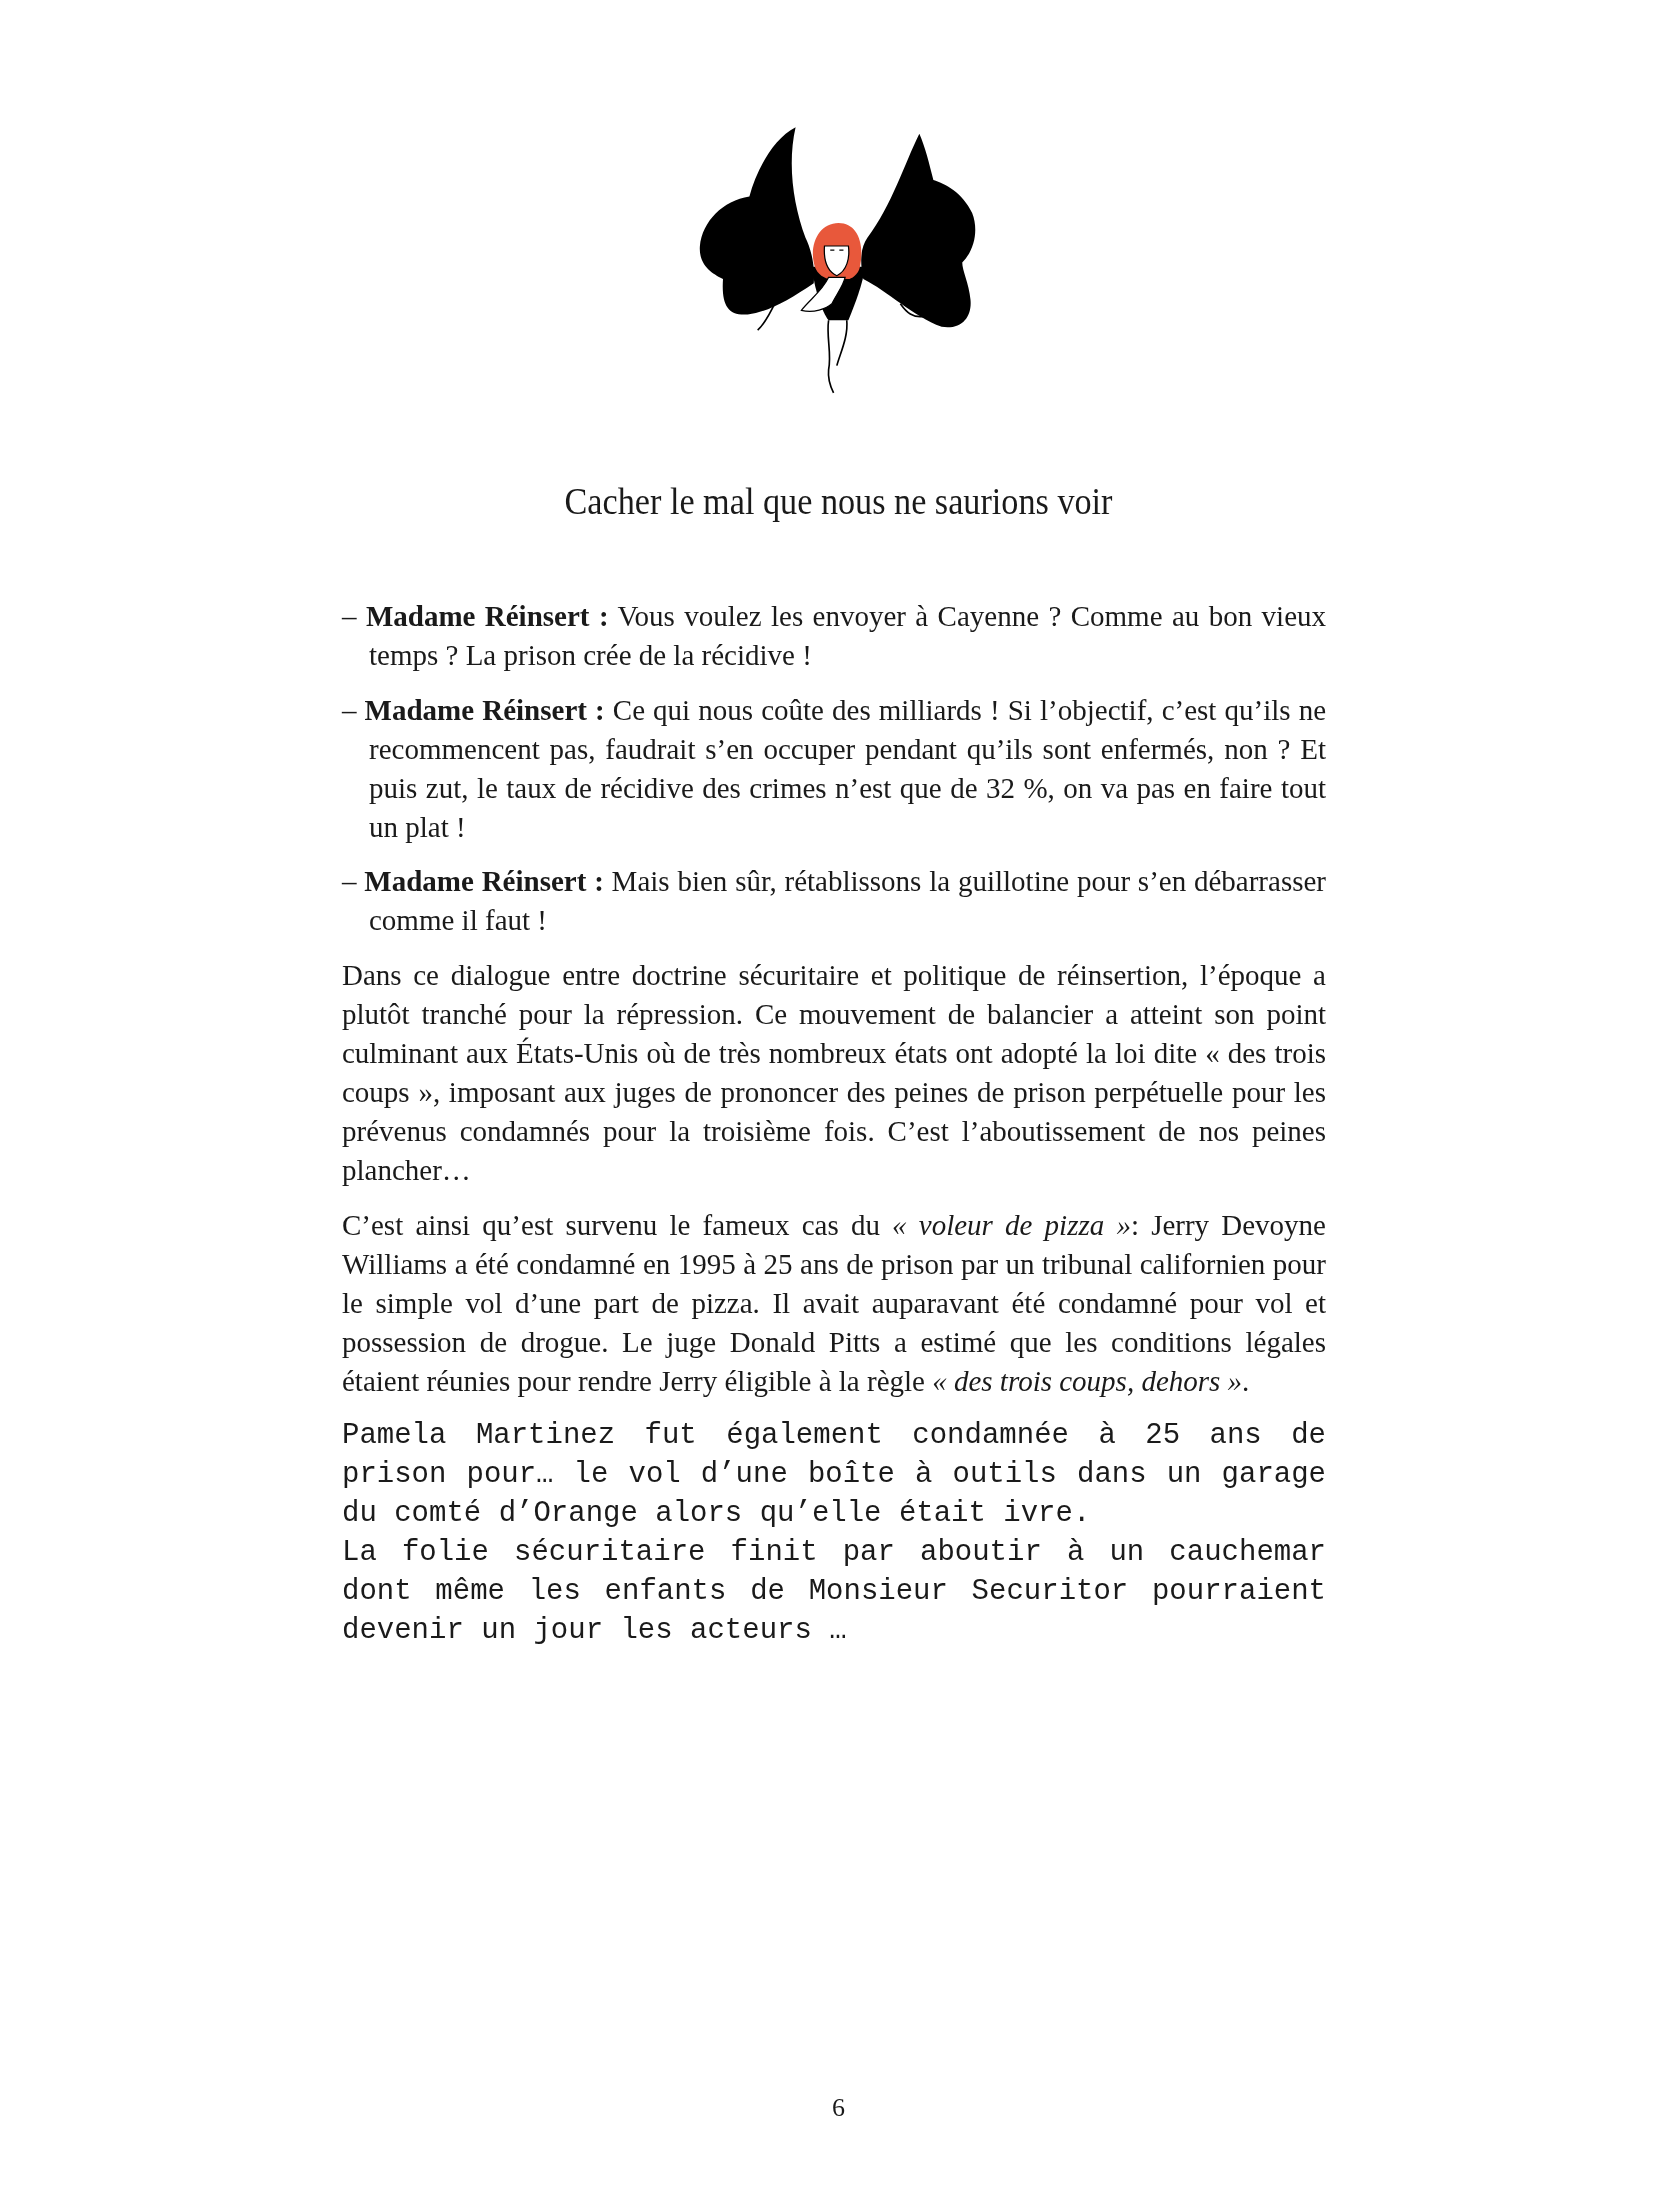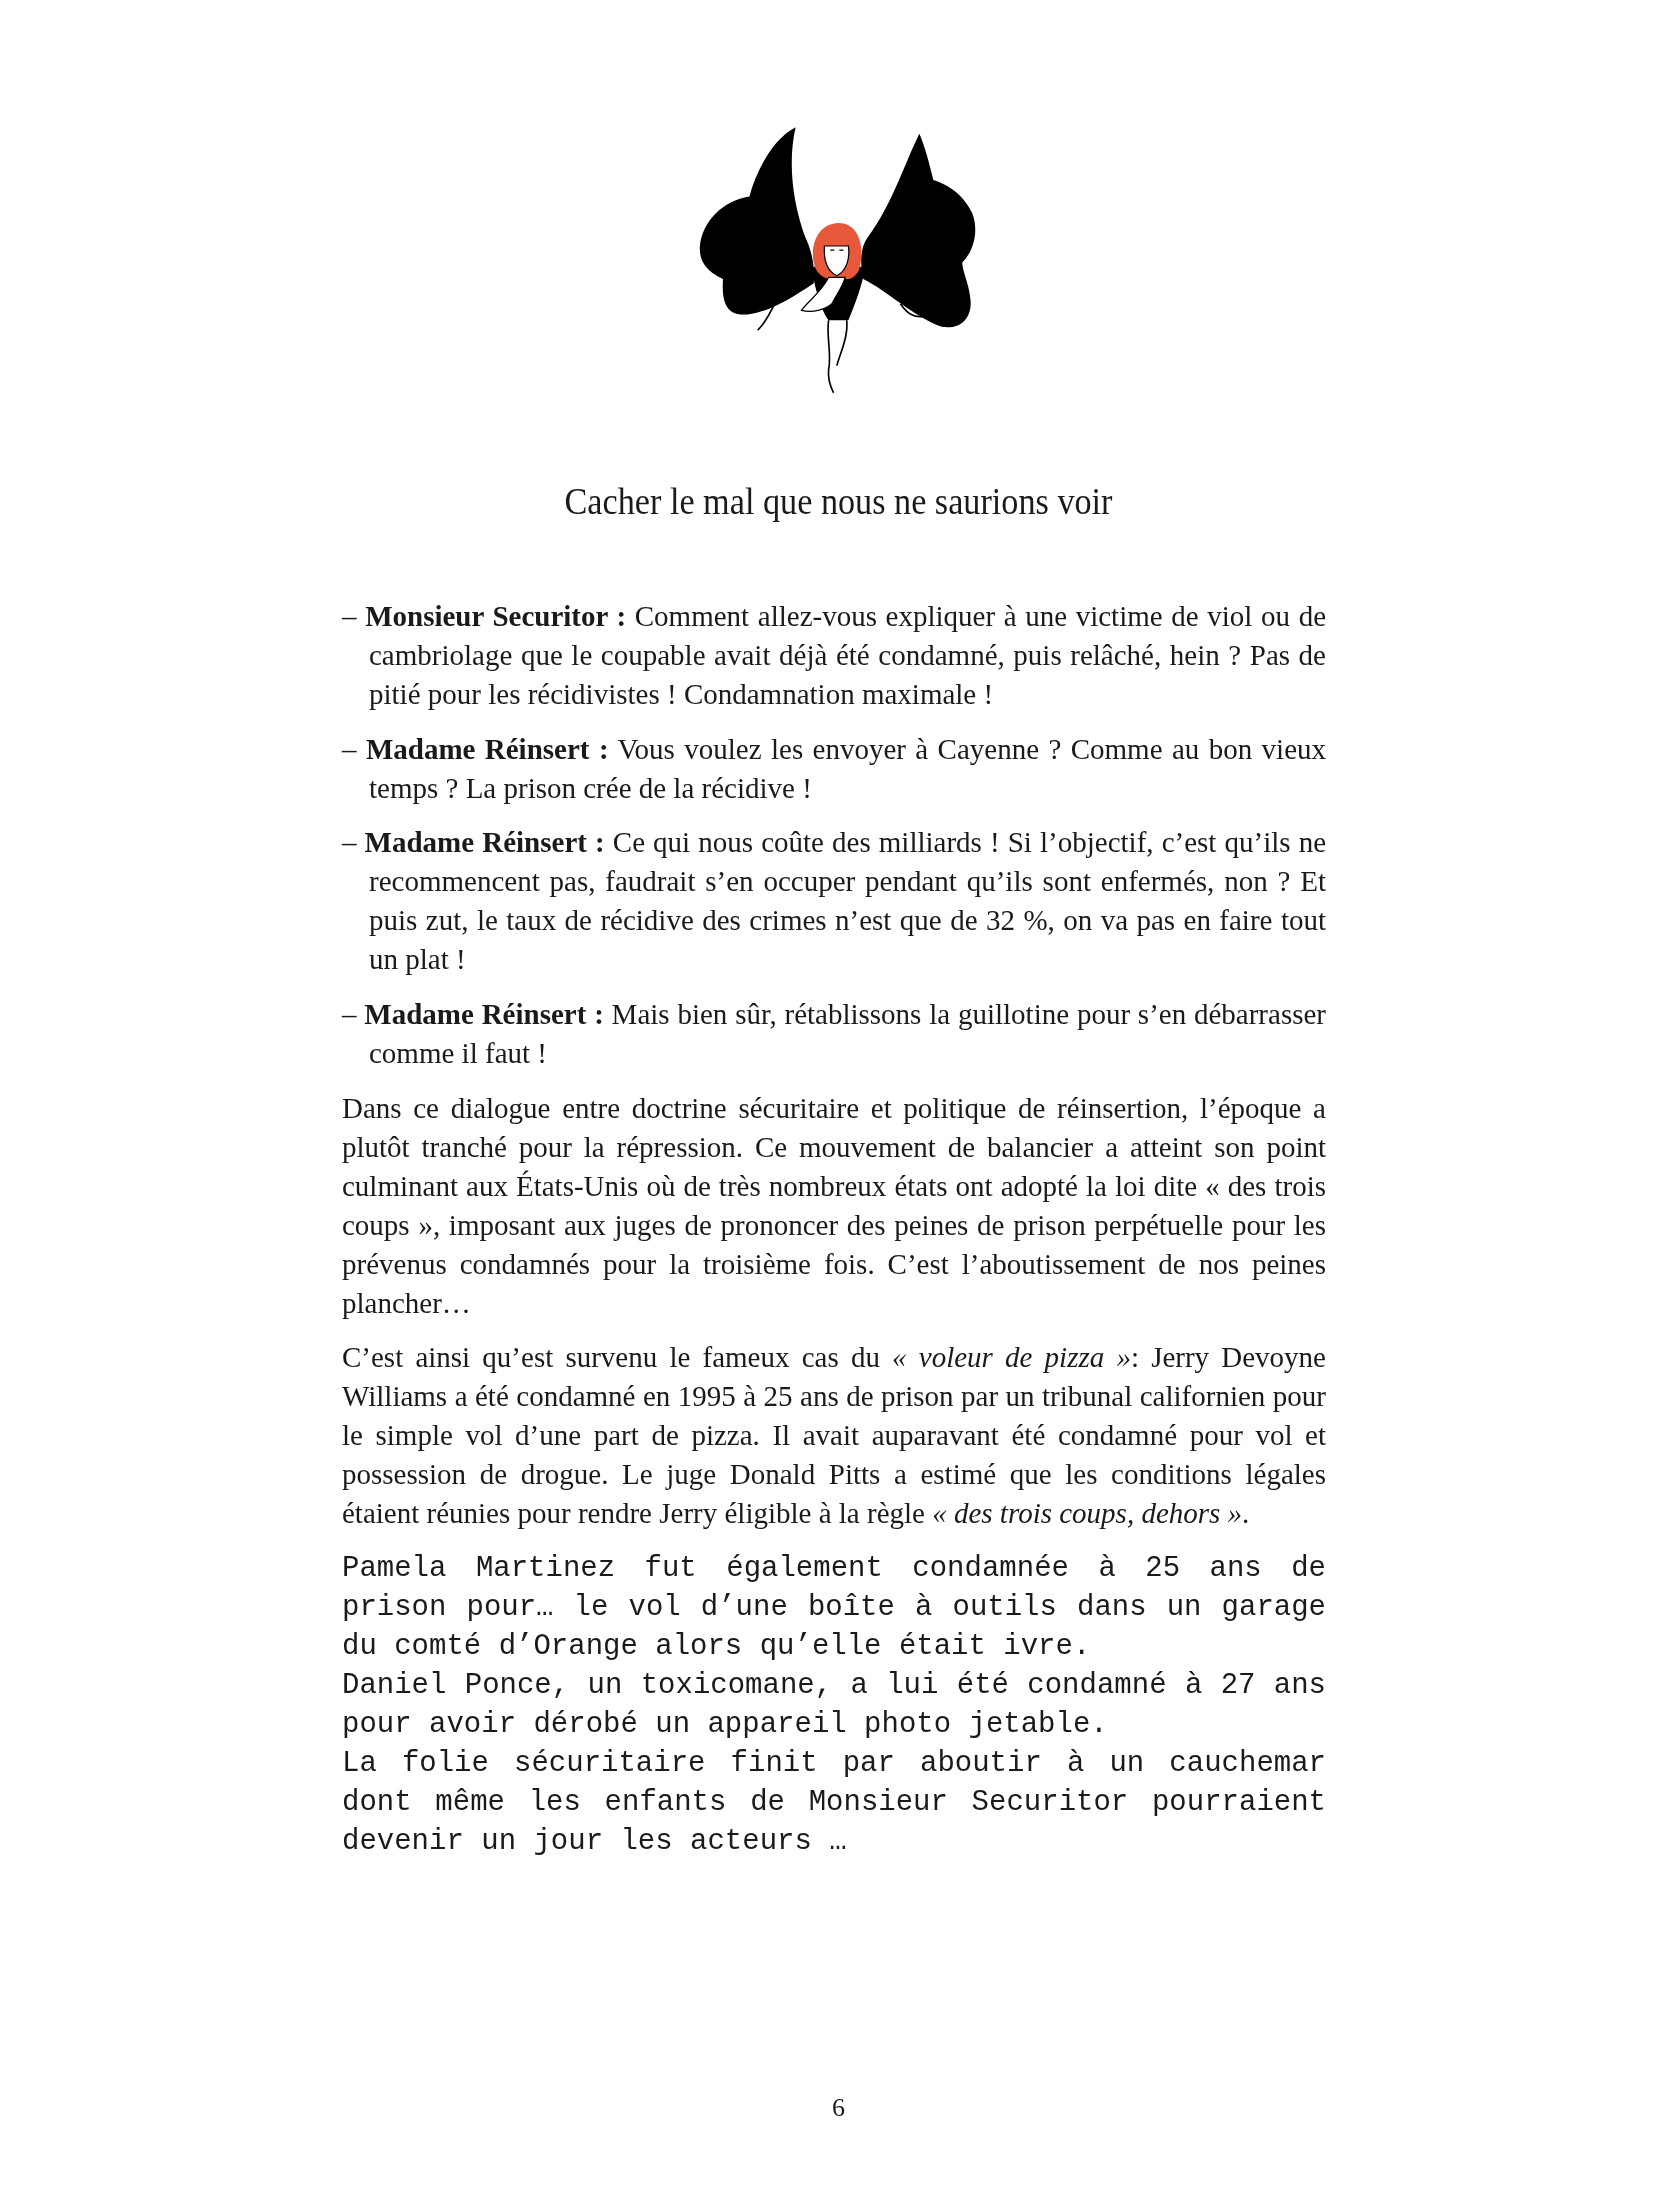--- a/index.html
+++ b/index.html
@@ -94,33 +94,31 @@
 
     <path d="M105 225 C 98 240, 90 255, 82 262" fill="none" stroke="#000" stroke-width="2"></path>
     <path d="M255 230 C 262 240, 270 248, 285 245" fill="none" stroke="#000" stroke-width="2"></path>
   </svg>
 </div>
 
 <h1 class="page-title">Cacher le mal que nous ne saurions voir</h1>
 
 <div class="content">
 
-  <p class="dialogue"><span>– </span><span class="speaker">Monsieur Securitor :</span><span> Comment allez-vous expliquer à une victime de viol ou de cambriolage que le coupable avait déjà été condamné, puis relâché, hein ? Pas de pitié pour les récidivistes ! Condamnation maximale !</span></p>
 
   <p class="dialogue"><span>– </span><span class="speaker">Madame Réinsert :</span><span> Vous voulez les envoyer à Cayenne ? Comme au bon vieux temps ? La prison crée de la récidive !</span></p>
 
 
   <p class="dialogue"><span>– </span><span class="speaker">Madame Réinsert :</span><span> Ce qui nous coûte des milliards ! Si l’objectif, c’est qu’ils ne recommencent pas, faudrait s’en occuper pendant qu’ils sont enfermés, non ? Et puis zut, le taux de récidive des crimes n’est que de 32 %, on va pas en faire tout un plat !</span></p>
 
 
   <p class="dialogue"><span>– </span><span class="speaker">Madame Réinsert :</span><span> Mais bien sûr, rétablissons la guillotine pour s’en débarrasser comme il faut !</span></p>
 
   <p class="para">Dans ce dialogue entre doctrine sécuritaire et politique de réinsertion, l’époque a plutôt tranché pour la répression. Ce mouvement de balancier a atteint son point culminant aux États-Unis où de très nombreux états ont adopté la loi dite « des trois coups », imposant aux juges de prononcer des peines de prison perpétuelle pour les prévenus condamnés pour la troisième fois. C’est l’aboutissement de nos peines plancher…</p>
 
   <p class="para"><span>C’est ainsi qu’est survenu le fameux cas du </span><em>« voleur de pizza »</em><span>: Jerry Devoyne Williams a été condamné en 1995 à 25 ans de prison par un tribunal californien pour le simple vol d’une part de pizza. Il avait auparavant été condamné pour vol et possession de drogue. Le juge Donald Pitts a estimé que les conditions légales étaient réunies pour rendre Jerry éligible à la règle </span><em>« des trois coups, dehors »</em><span>.</span></p>
 
   <p class="para tight">Pamela Martinez fut également condamnée à 25 ans de prison pour… le vol d’une boîte à outils dans un garage du comté d’Orange alors qu’elle était ivre.</p>
-  <p class="para tight">Daniel Ponce, un toxicomane, a lui été condamné à 27 ans pour avoir dérobé un appareil photo jetable.</p>
   <p class="para tight">La folie sécuritaire finit par aboutir à un cauchemar dont même les enfants de Monsieur Securitor pourraient devenir un jour les acteurs …</p>
 </div>
 
 <div class="page-number">6</div>
 
 
 </body></html>

